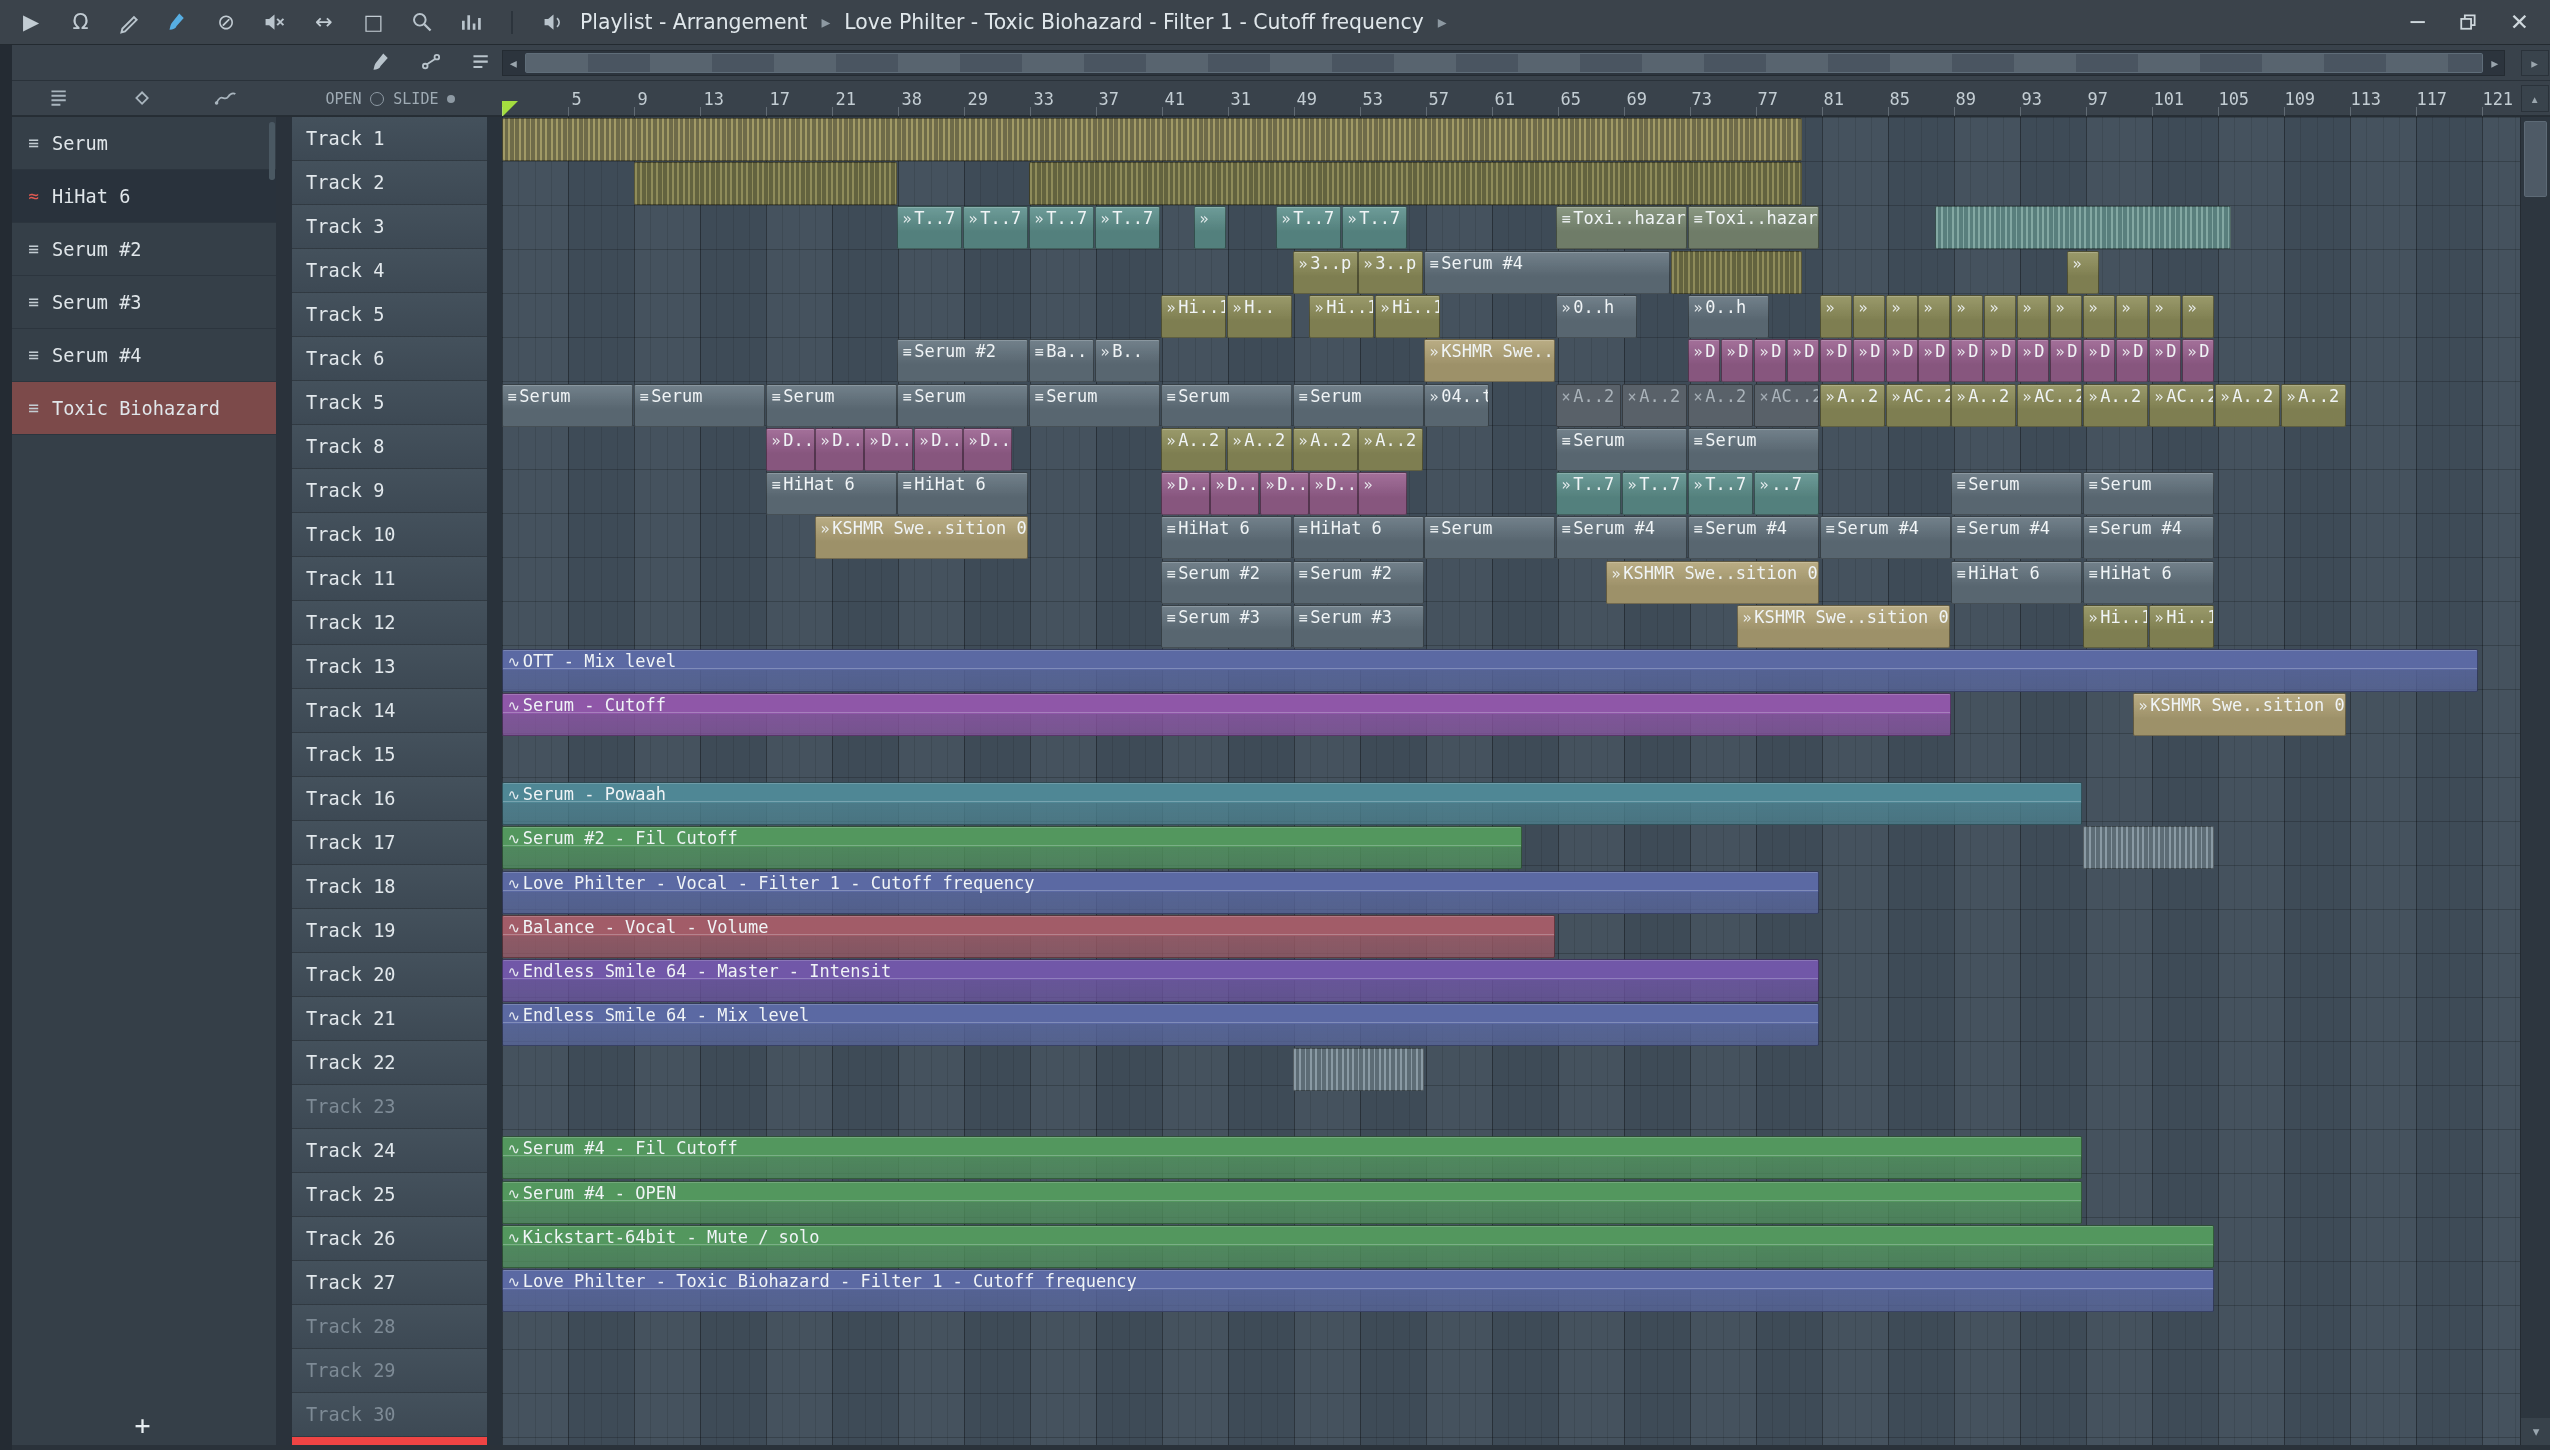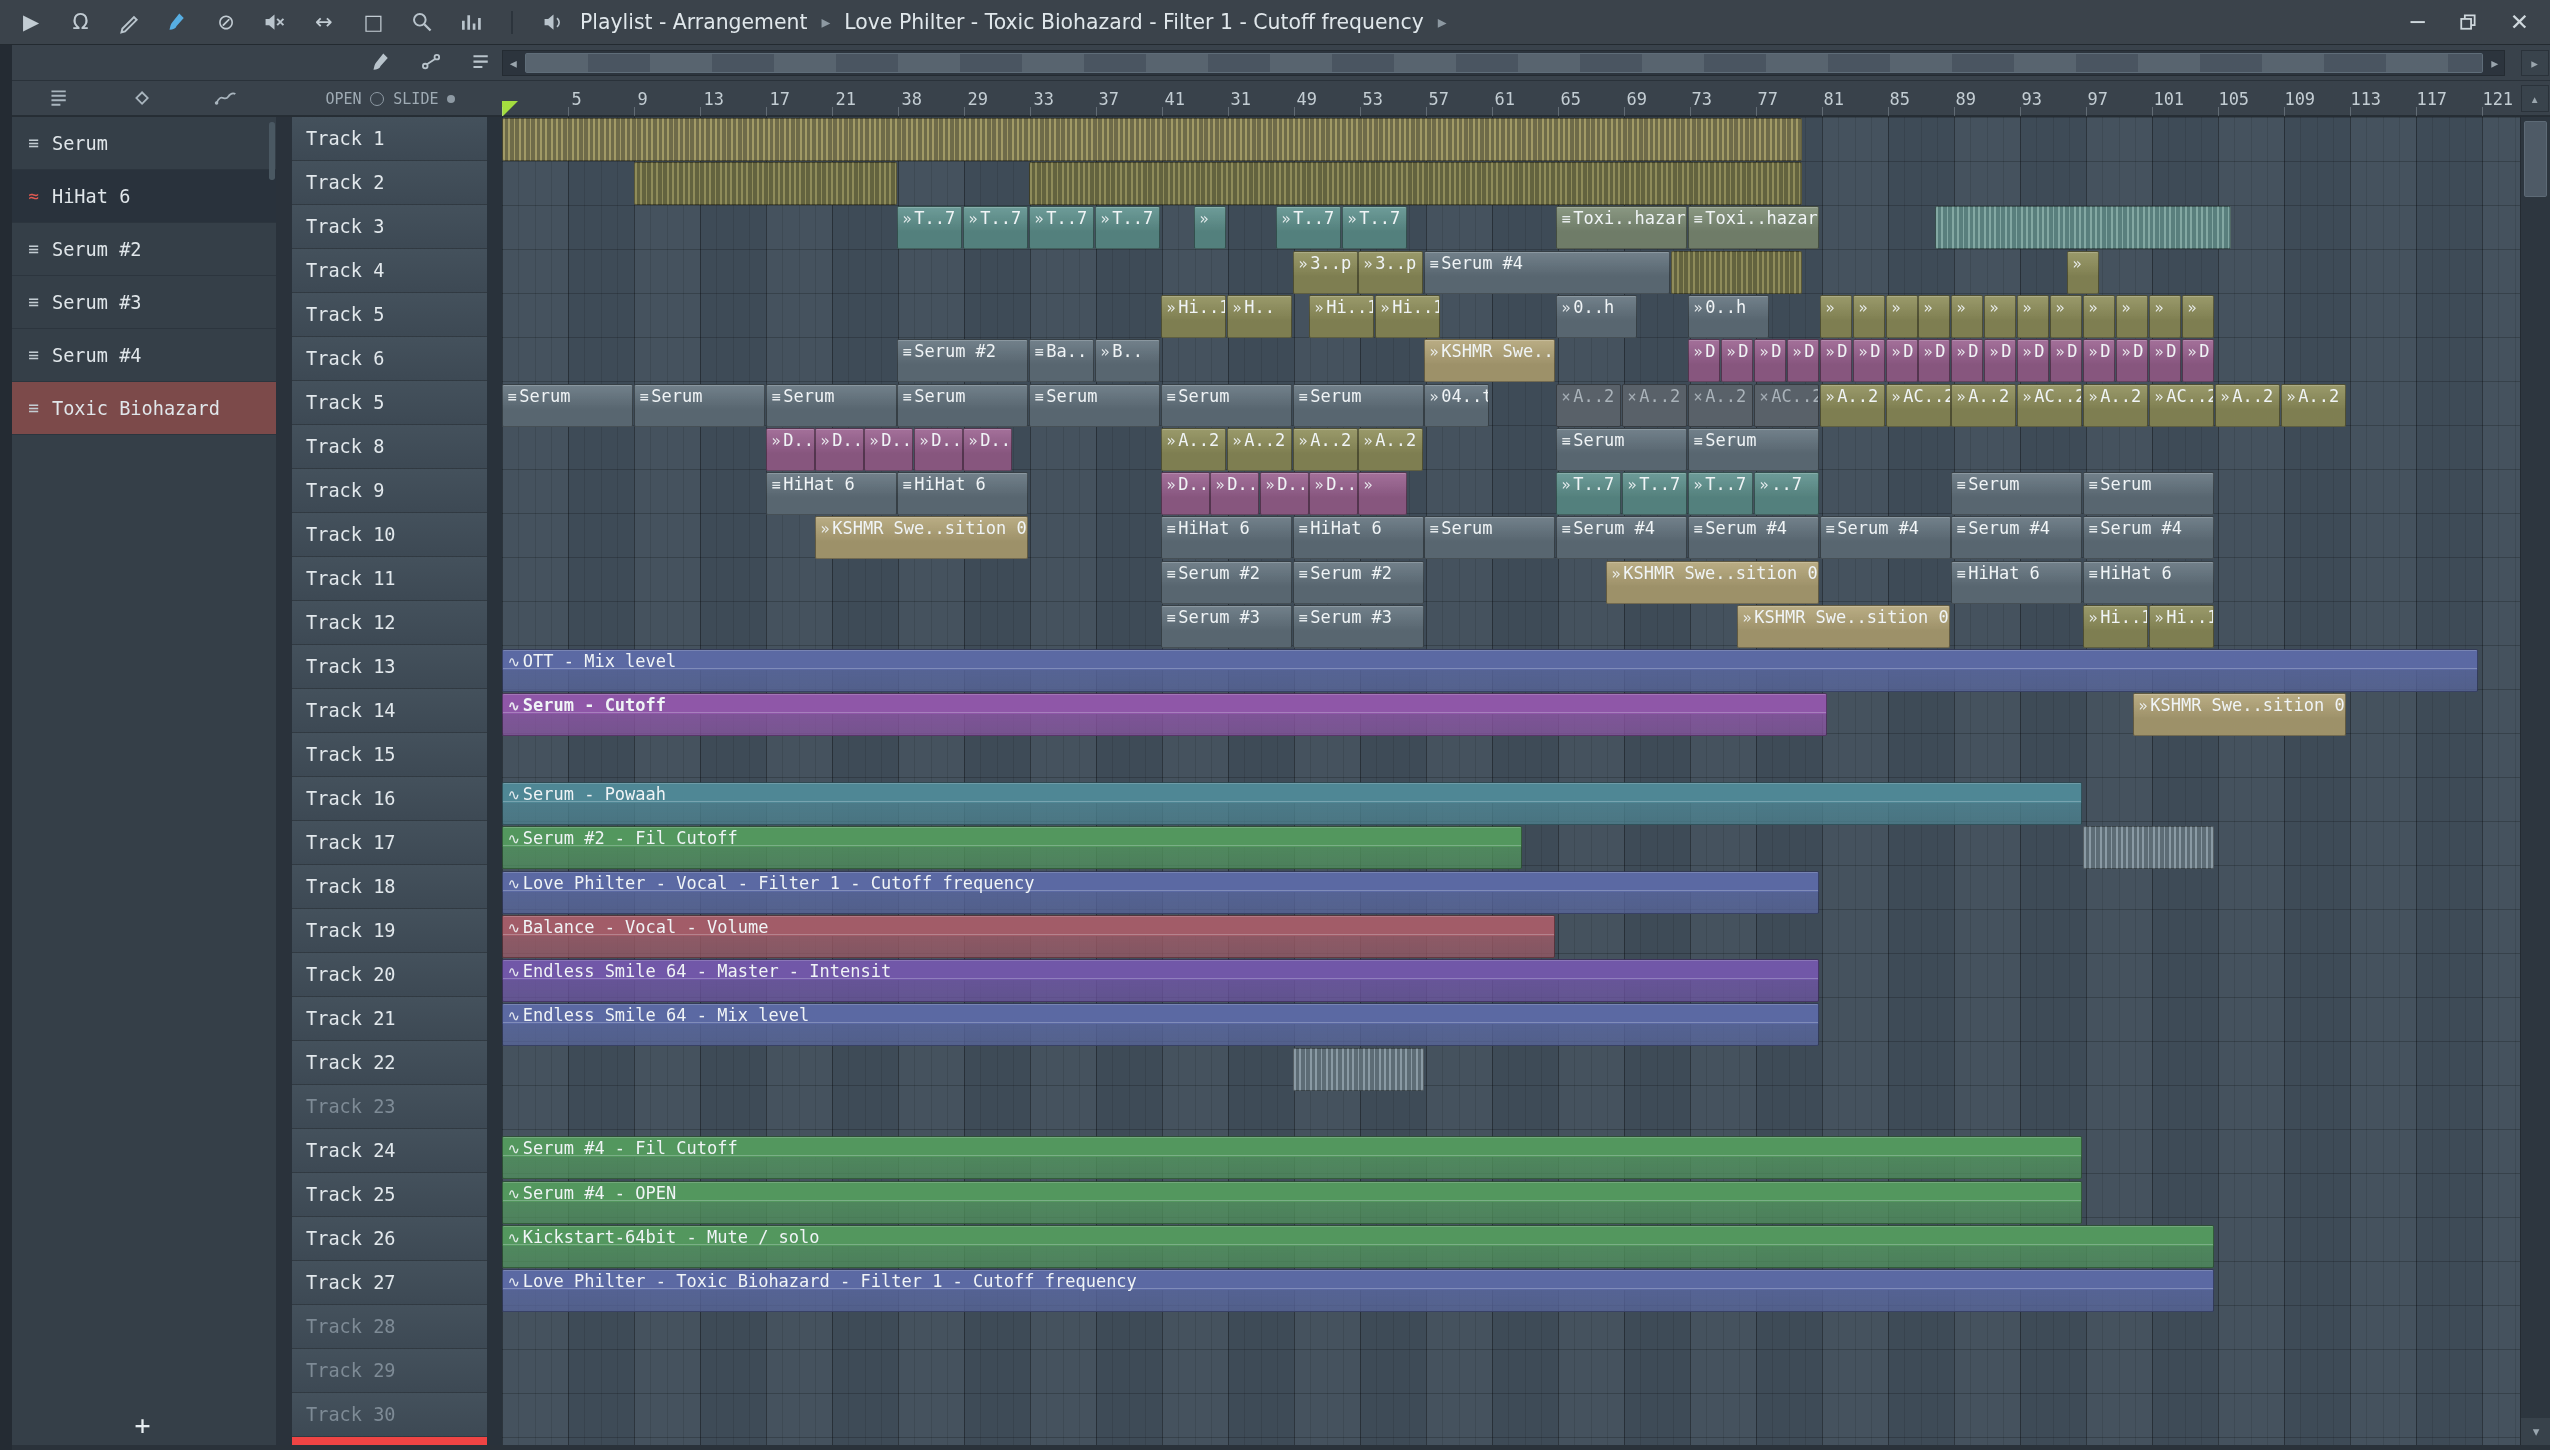--- a/index.html
+++ b/index.html
@@ -499,21 +499,21 @@
       <div class="clip pat" style="left: 791px; width: 131px; top: 444px; background-color: rgb(100, 116, 127);"><span class="ci">≡</span><span class="ct">Serum #2</span></div>
       <div class="clip midi" style="left: 1104px; width: 213px; top: 444px; background-color: rgb(179, 165, 120);"><span class="ci">»</span><span class="ct">KSHMR Swe..sition 03</span></div>
       <div class="clip pat" style="left: 1449px; width: 131px; top: 444px; background-color: rgb(100, 116, 127);"><span class="ci">≡</span><span class="ct">HiHat 6</span></div>
       <div class="clip pat" style="left: 1581px; width: 131px; top: 444px; background-color: rgb(100, 116, 127);"><span class="ci">≡</span><span class="ct">HiHat 6</span></div>
       <div class="clip pat" style="left: 659px; width: 131px; top: 488px; background-color: rgb(100, 116, 127);"><span class="ci">≡</span><span class="ct">Serum #3</span></div>
       <div class="clip pat" style="left: 791px; width: 131px; top: 488px; background-color: rgb(100, 116, 127);"><span class="ci">≡</span><span class="ct">Serum #3</span></div>
       <div class="clip midi" style="left: 1235px; width: 213px; top: 488px; background-color: rgb(179, 165, 120);"><span class="ci">»</span><span class="ct">KSHMR Swe..sition 03</span></div>
       <div class="clip midi" style="left: 1581px; width: 65px; top: 488px; background-color: rgb(144, 144, 92);"><span class="ci">»</span><span class="ct">Hi..1</span></div>
       <div class="clip midi" style="left: 1647px; width: 65px; top: 488px; background-color: rgb(144, 144, 92);"><span class="ci">»</span><span class="ct">Hi..1</span></div>
       <div class="clip auto" style="left: 0px; width: 1976px; top: 532px; background: linear-gradient(rgb(91, 105, 163) 0px, rgb(91, 105, 163) 20.4px, rgba(91, 105, 163, 0.79) 20.4px, rgba(91, 105, 163, 0.682) 100%);"><span class="ci">∿</span><span class="ct">OTT - Mix level</span><div class="curve"></div></div>
-      <div class="clip auto" style="left: 0px; width: 1325px; top: 576px; background: linear-gradient(rgb(143, 87, 168) 0px, rgb(143, 87, 168) 20.4px, rgba(143, 87, 168, 0.79) 20.4px, rgba(143, 87, 168, 0.682) 100%); font-weight: bold;"><span class="ci">∿</span><span class="ct">Serum - Cutoff</span><div class="curve"></div></div>
+      <div class="clip auto" style="left: 0px; width: 1449px; top: 576px; background: linear-gradient(rgb(143, 87, 168) 0px, rgb(143, 87, 168) 20.4px, rgba(143, 87, 168, 0.79) 20.4px, rgba(143, 87, 168, 0.682) 100%);"><span class="ci">∿</span><span class="ct">Serum - Cutoff</span><div class="curve"></div></div>
       <div class="clip midi" style="left: 1631px; width: 213px; top: 576px; background-color: rgb(179, 165, 120);"><span class="ci">»</span><span class="ct">KSHMR Swe..sition 03</span></div>
       <div class="clip auto" style="left: 0px; width: 1580px; top: 665px; background: linear-gradient(rgb(79, 135, 149) 0px, rgb(79, 135, 149) 20.4px, rgba(79, 135, 149, 0.79) 20.4px, rgba(79, 135, 149, 0.682) 100%);"><span class="ci">∿</span><span class="ct">Serum - Powaah</span><div class="curve"></div></div>
       <div class="clip auto" style="left: 0px; width: 1020px; top: 709px; background: linear-gradient(rgb(83, 151, 94) 0px, rgb(83, 151, 94) 20.4px, rgba(83, 151, 94, 0.79) 20.4px, rgba(83, 151, 94, 0.682) 100%);"><span class="ci">∿</span><span class="ct">Serum #2 - Fil Cutoff</span><div class="curve"></div></div>
       <div class="clip striped" style="left: 1581px; width: 131px; top: 709px; background: repeating-linear-gradient(90deg, rgb(138, 154, 164) 0px, rgb(138, 154, 164) 1.8px, rgb(93, 108, 117) 1.8px, rgb(93, 108, 117) 5.3px);"></div>
       <div class="clip auto" style="left: 0px; width: 1317px; top: 754px; background: linear-gradient(rgb(91, 105, 163) 0px, rgb(91, 105, 163) 20.4px, rgba(91, 105, 163, 0.79) 20.4px, rgba(91, 105, 163, 0.682) 100%);"><span class="ci">∿</span><span class="ct">Love Philter - Vocal - Filter 1 - Cutoff frequency</span><div class="curve"></div></div>
       <div class="clip auto" style="left: 0px; width: 1053px; top: 798px; background: linear-gradient(rgb(162, 92, 104) 0px, rgb(162, 92, 104) 20.4px, rgba(162, 92, 104, 0.79) 20.4px, rgba(162, 92, 104, 0.682) 100%);"><span class="ci">∿</span><span class="ct">Balance - Vocal - Volume</span><div class="curve"></div></div>
       <div class="clip auto" style="left: 0px; width: 1317px; top: 842px; background: linear-gradient(rgb(113, 87, 168) 0px, rgb(113, 87, 168) 20.4px, rgba(113, 87, 168, 0.79) 20.4px, rgba(113, 87, 168, 0.682) 100%);"><span class="ci">∿</span><span class="ct">Endless Smile 64 - Master - Intensit</span><div class="curve"></div></div>
       <div class="clip auto" style="left: 0px; width: 1317px; top: 886px; background: linear-gradient(rgb(91, 105, 163) 0px, rgb(91, 105, 163) 20.4px, rgba(91, 105, 163, 0.79) 20.4px, rgba(91, 105, 163, 0.682) 100%);"><span class="ci">∿</span><span class="ct">Endless Smile 64 - Mix level</span><div class="curve"></div></div>
       <div class="clip striped" style="left: 791px; width: 131px; top: 931px; background: repeating-linear-gradient(90deg, rgb(138, 154, 164) 0px, rgb(138, 154, 164) 1.8px, rgb(93, 108, 117) 1.8px, rgb(93, 108, 117) 5.3px);"></div>
       <div class="clip auto" style="left: 0px; width: 1580px; top: 1019px; background: linear-gradient(rgb(83, 151, 94) 0px, rgb(83, 151, 94) 20.4px, rgba(83, 151, 94, 0.79) 20.4px, rgba(83, 151, 94, 0.682) 100%);"><span class="ci">∿</span><span class="ct">Serum #4 - Fil Cutoff</span><div class="curve"></div></div>

